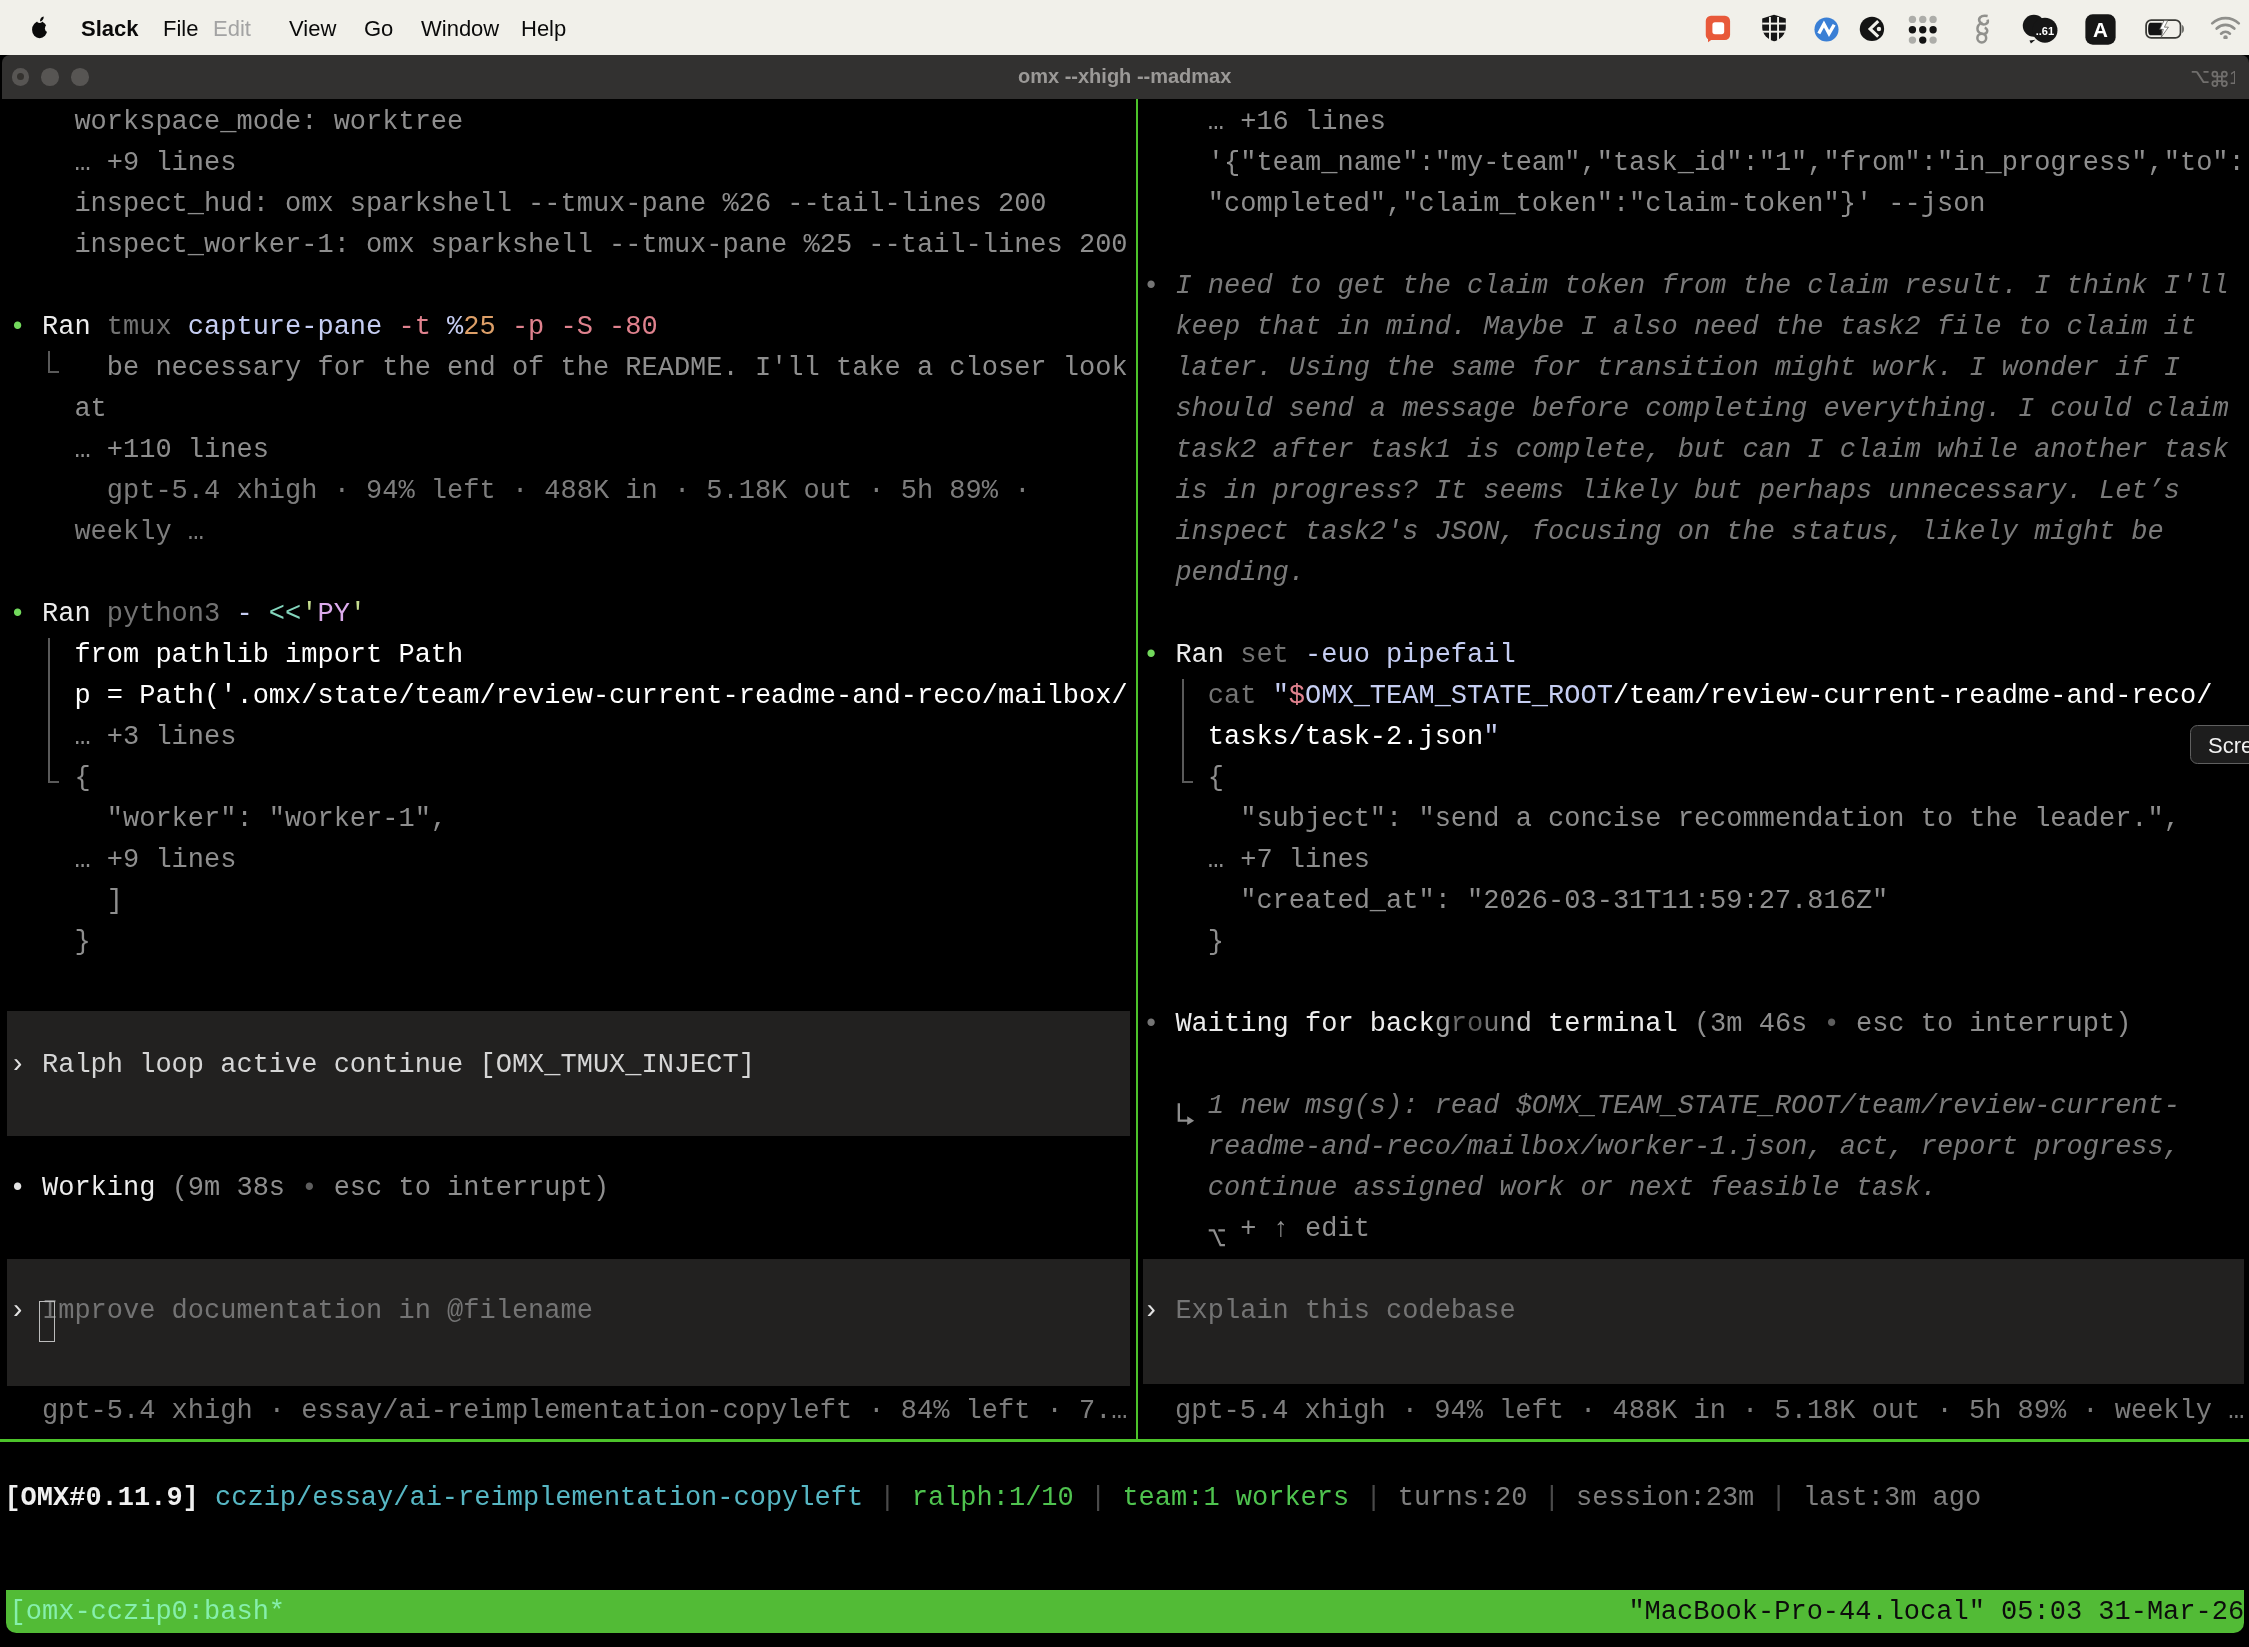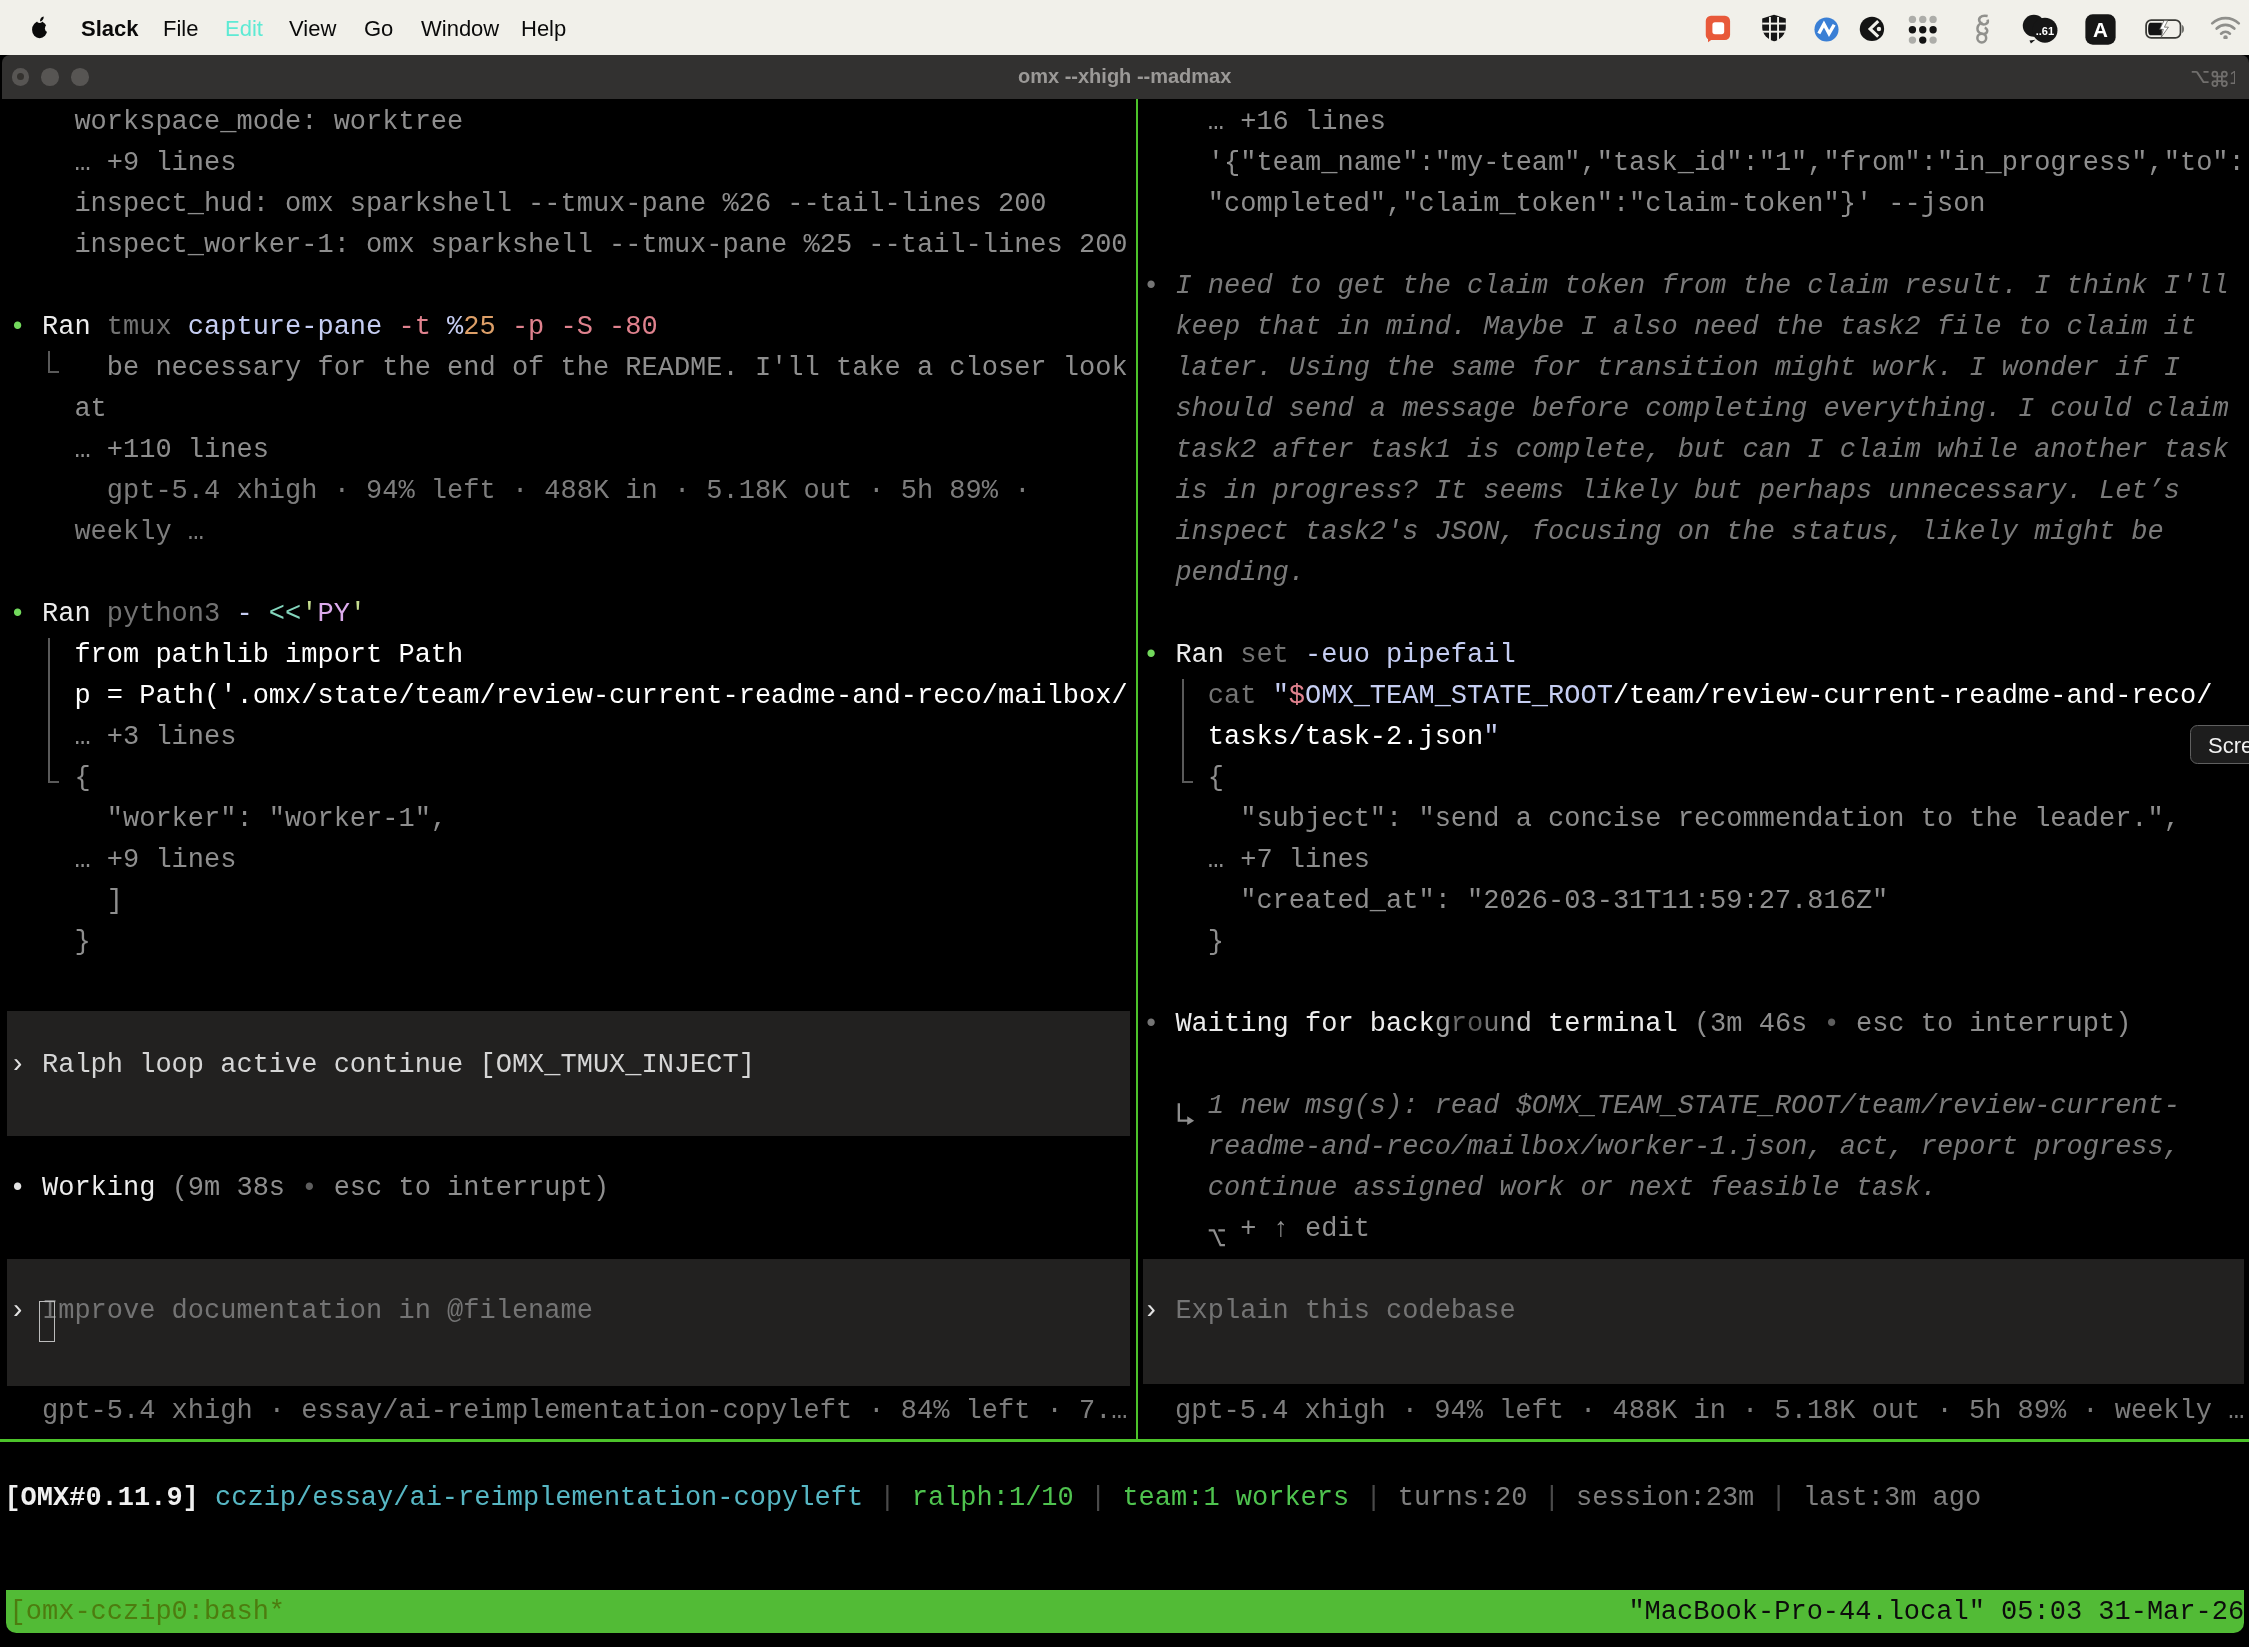--- a/index.html
+++ b/index.html
@@ -29,21 +29,21 @@
 
 <div class="abs" style="left:0;top:0;width:2250px;height:55px;background:#f1f0ea;z-index:20"></div>
 <svg class="abs" style="left:30px;top:16px;z-index:21" width="20" height="23" viewBox="0 0 27 31">
   <ellipse cx="13" cy="18.5" rx="10.2" ry="11.5" fill="#0a0a0a"></ellipse>
   <circle cx="13" cy="6.0" r="3.4" fill="#f1f0ea"></circle>
   <circle cx="25.4" cy="16.5" r="5.2" fill="#f1f0ea"></circle>
   <path d="M13.5 7.5 C13.2 3.5 15.5 1 18.5 0.5 C18.9 3.8 16.5 6.8 13.5 7.5 Z" fill="#0a0a0a"></path>
 </svg>
 <div class="abs" style="left:81px;top:15.5px;font:700 22px 'Liberation Sans',sans-serif;color:#0a0a0a;z-index:21">Slack</div>
 <div class="abs" style="left:163px;top:15.5px;font:400 22px 'Liberation Sans',sans-serif;color:#0a0a0a;z-index:21">File</div>
-<div class="abs" style="left:225px;top:15.5px;font:400 22px 'Liberation Sans',sans-serif;color:#5eead4;z-index:21">Edit</div>
+<div class="abs" style="left:213px;top:15.5px;font:400 22px 'Liberation Sans',sans-serif;color:#a3a3a3;z-index:21">Edit</div>
 <div class="abs" style="left:289px;top:15.5px;font:400 22px 'Liberation Sans',sans-serif;color:#0a0a0a;z-index:21">View</div>
 <div class="abs" style="left:364px;top:15.5px;font:400 22px 'Liberation Sans',sans-serif;color:#0a0a0a;z-index:21">Go</div>
 <div class="abs" style="left:421px;top:15.5px;font:400 22px 'Liberation Sans',sans-serif;color:#0a0a0a;z-index:21">Window</div>
 <div class="abs" style="left:521px;top:15.5px;font:400 22px 'Liberation Sans',sans-serif;color:#0a0a0a;z-index:21">Help</div>
 
 <svg class="abs" style="left:1705px;top:14.8px;z-index:21" width="26.6" height="28" viewBox="0 0 36 38">
   <rect x="1" y="1" width="33" height="33" rx="7" fill="#e8593a"></rect>
   <path d="M4 28 L4 37 L14 30 Z" fill="#e8593a"></path>
   <rect x="10" y="10" width="16" height="16" rx="3.5" fill="#fff"></rect>
 </svg>
@@ -221,18 +221,18 @@
 <div class="abs" style="left:48px;top:781px;width:11px;height:2.2px;background:#5a5a5a;z-index:6"></div>
 <div class="abs" style="left:1182px;top:679px;width:2.2px;height:104px;background:#5a5a5a;z-index:6"></div>
 <div class="abs" style="left:1182px;top:781px;width:11px;height:2.2px;background:#5a5a5a;z-index:6"></div>
 
 <div class="abs" style="left:1136px;top:98px;width:2.2px;height:1343px;background:#4cc32a;z-index:7"></div>
 <div class="abs" style="left:0;top:1439px;width:2250px;height:3px;background:#4cc32a;z-index:7"></div>
 
 <div class="abs mono" style="left:4.4px;top:1478px;z-index:5"><span style="color:#f0f0f0;font-weight:700">[OMX#0.11.9]</span> <span style="color:#57b7c4">cczip/essay/ai-reimplementation-copyleft</span> <span style="color:#4a4a4a">|</span> <span style="color:#4fc34f">ralph:1/10</span> <span style="color:#4a4a4a">|</span> <span style="color:#4fc34f">team:1 workers</span> <span style="color:#4a4a4a">|</span> <span style="color:#7e7e7e">turns:20</span> <span style="color:#4a4a4a">|</span> <span style="color:#7e7e7e">session:23m</span> <span style="color:#4a4a4a">|</span> <span style="color:#7e7e7e">last:3m ago</span></div>
 
 <div class="abs" style="left:5.9px;top:1590px;width:2238px;height:43px;background:#52bb36;border-radius:0 0 10.3px 10.3px;z-index:5"></div>
-<div class="abs mono" style="left:9.6px;top:1591px;color:#4d7c0f;z-index:6;line-height:43px">[omx-cczip0:bash*</div>
+<div class="abs mono" style="left:9.6px;top:1591px;color:#86efac;z-index:6;line-height:43px">[omx-cczip0:bash*</div>
 <div class="abs mono" style="right:5.9px;top:1591px;color:#0c0c0c;z-index:6;line-height:43px">"MacBook-Pro-44.local" 05:03 31-Mar-26</div>
 
 <div class="abs" style="left:2190px;top:725px;width:81px;height:39px;background:#1d1d1d;border:1.5px solid #606060;border-radius:7.4px;z-index:30"></div>
 <div class="abs" style="left:2208px;top:733px;font:400 22px 'Liberation Sans',sans-serif;color:#f2f2f2;z-index:31">Scre</div>
 
 
 </body></html>

